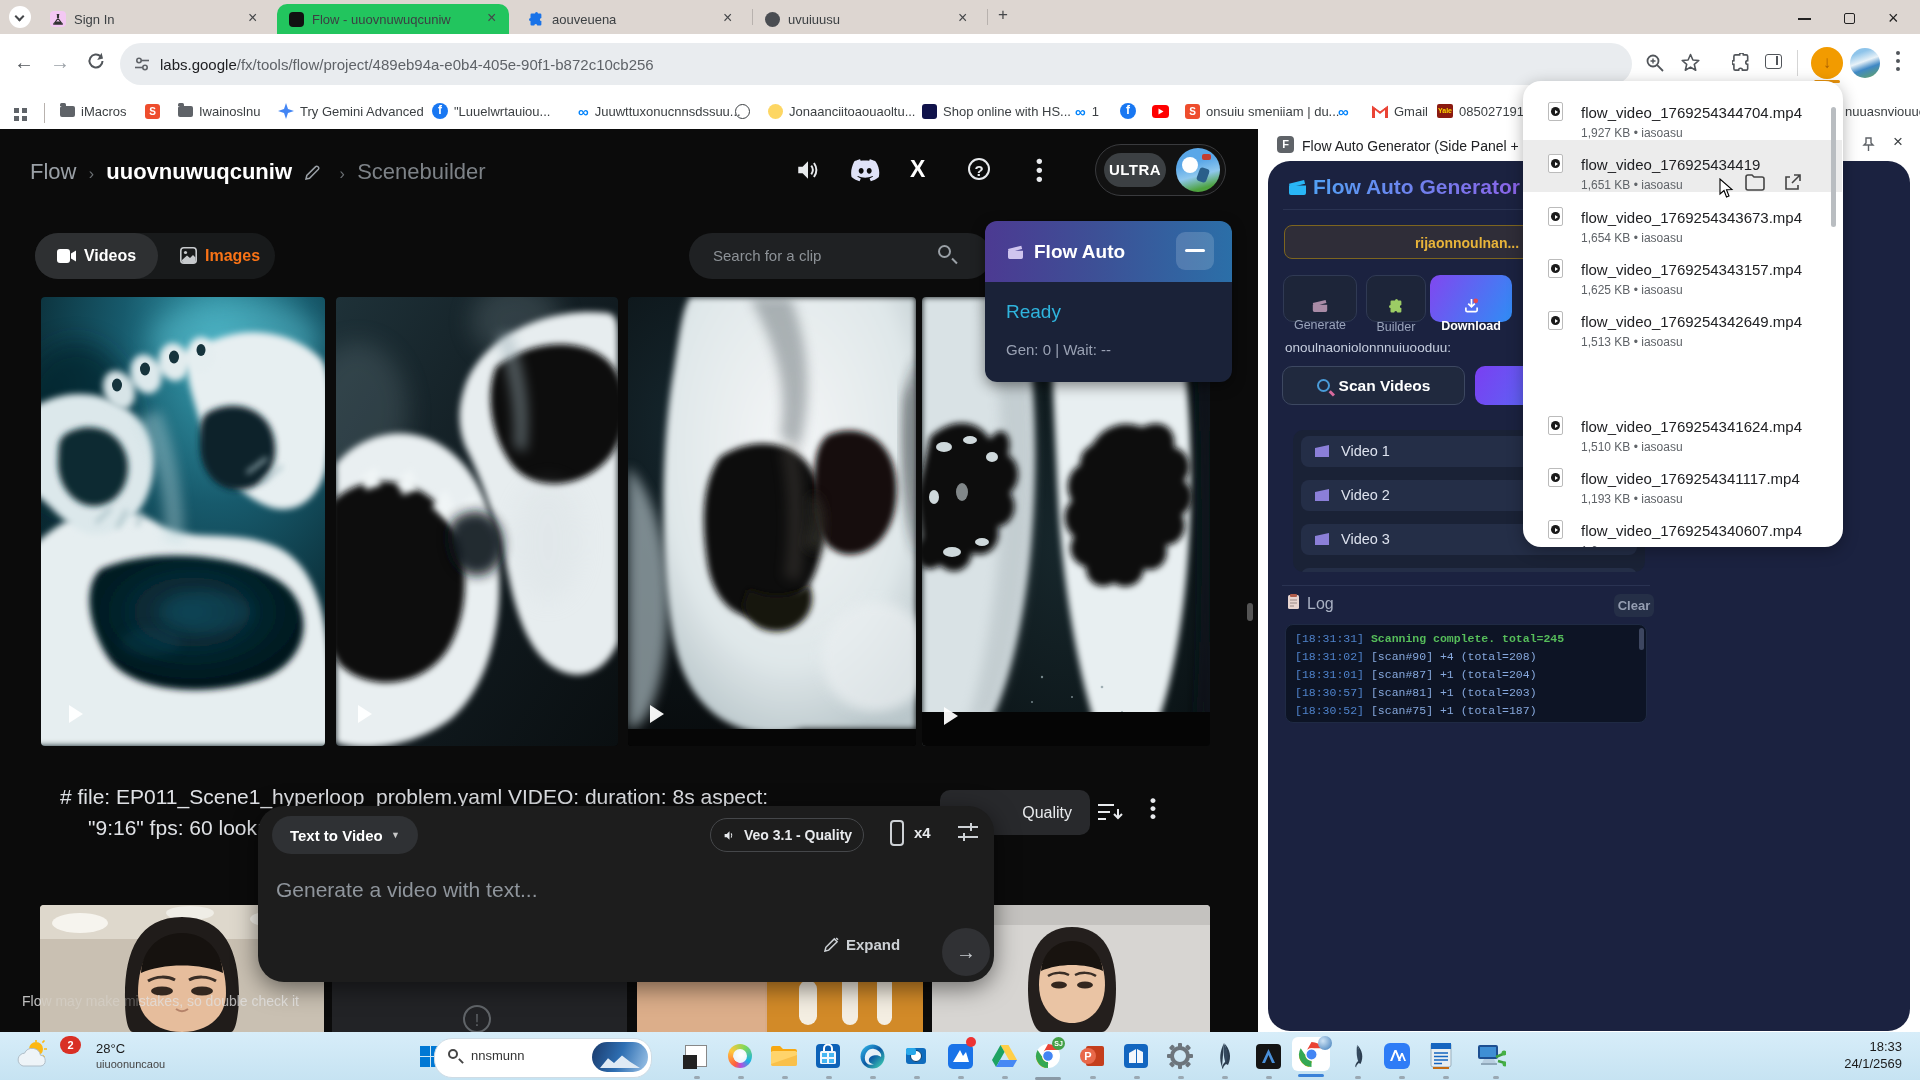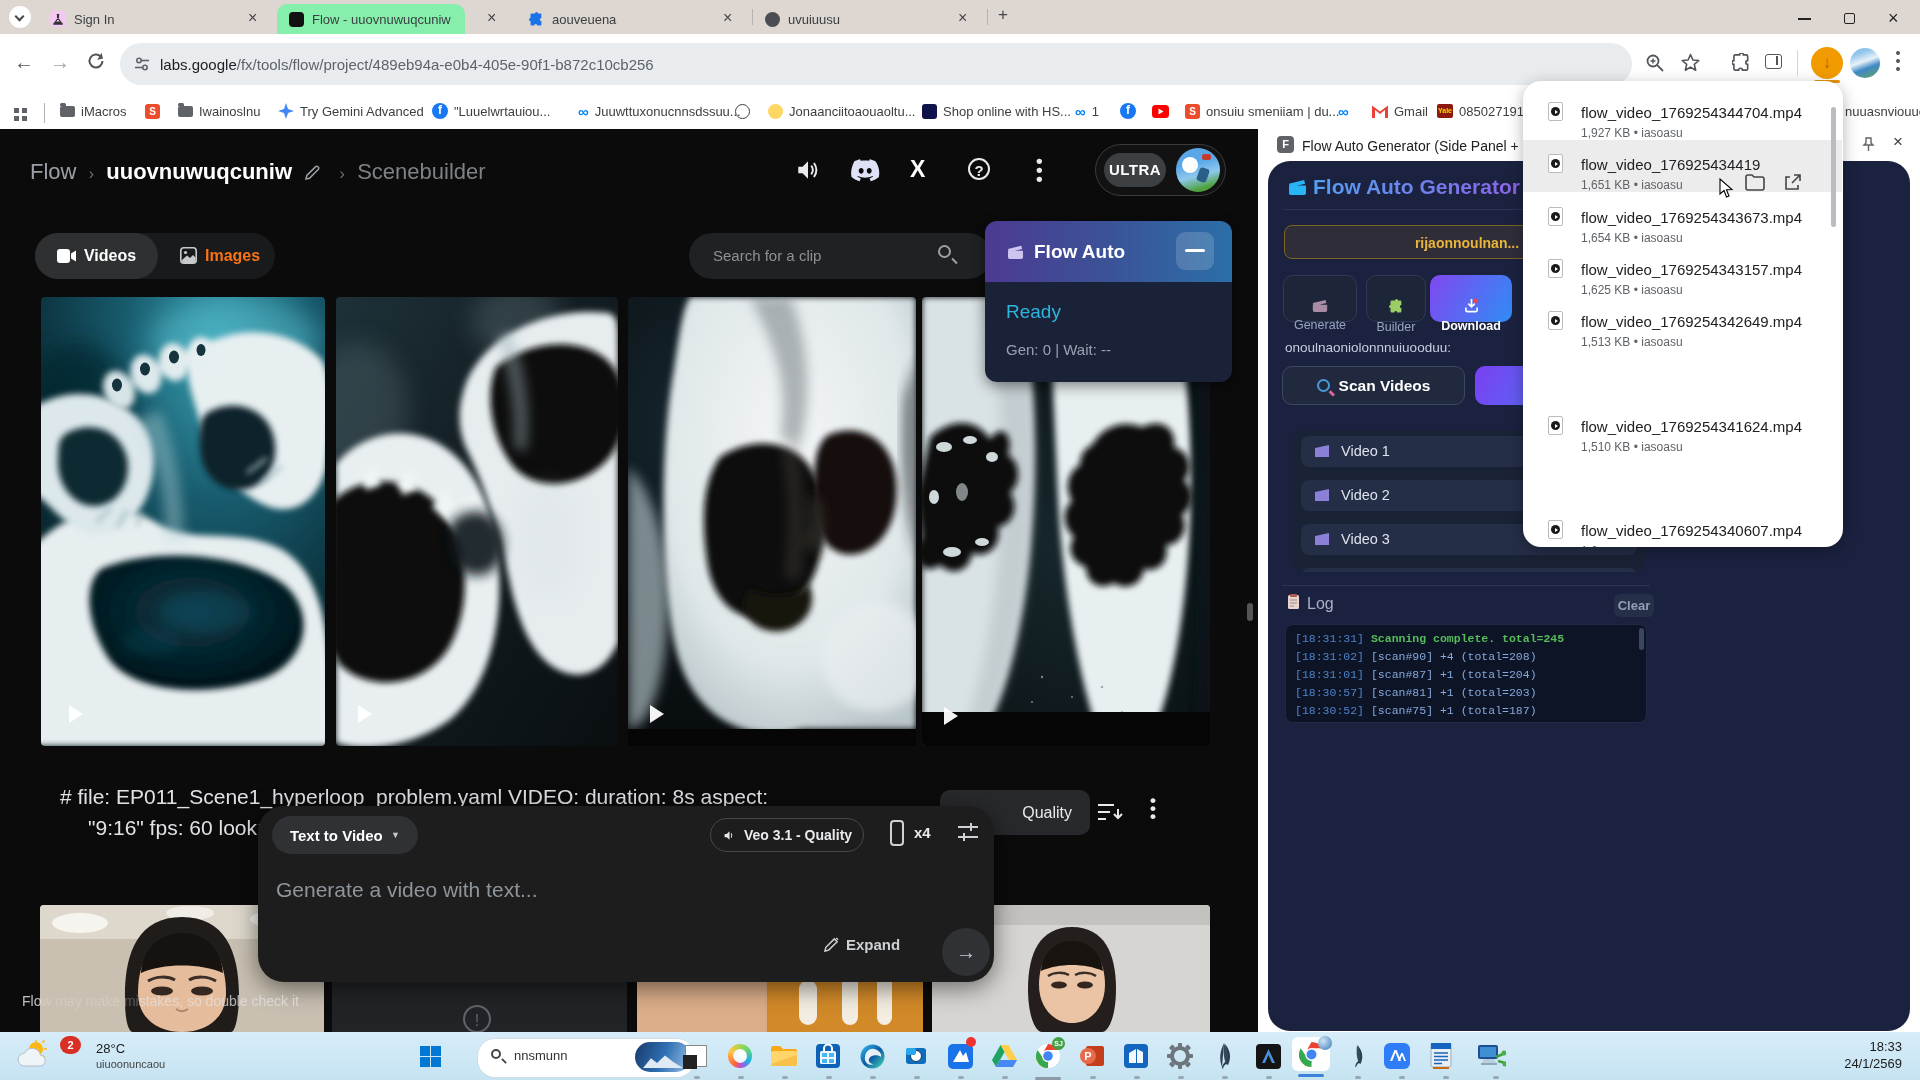--- a/index.html
+++ b/index.html
@@ -43,21 +43,21 @@
     </div>
   <div class="abs tab" style="left:38px;width:228px">
     <span style="display:inline-block;width:16px;height:16px;border-radius:4px;background:#f3c8f3;margin:0 8px 0 12px;position:relative">
         <svg width="10" height="11" viewBox="0 0 10 11" style="position:absolute;left:3px;top:2.5px">
           <path d="M3.5 0 H6.5 M4.5 0 V3.5 L8.5 9 a1 1 0 0 1 -.8 2 H2.3 a1 1 0 0 1 -.8 -2 L5.5 3.5 V0" stroke="#333" stroke-width="1.1" fill="none"></path>
           <path d="M2.5 7.5 H7.5 L8.5 9 a1 1 0 0 1 -.8 1.5 H2.3 a1 1 0 0 1 -.8 -1.5 Z" fill="#333"></path>
         </svg>
       </span>Sign In
     <span class="tabx" style="left:210px;top:5px">×</span>
   </div>
-  <div class="abs tab" style="left:277px;width:188px;background:#86efac">
+  <div class="abs tab" style="left:277px;width:232px;background:#22c55e">
     <span style="display:inline-block;width:15px;height:15px;border-radius:4px;background:#111;margin:0 8px 0 12px"></span>Flow - uuovnuwuqcuniw
     <span class="tabx" style="left:210px;top:5px">×</span>
   </div>
   <div class="abs tab" style="left:519px;width:230px">
     <svg class="ic" style="margin:0 8px 0 10px" width="15" height="15" viewBox="0 0 20 20">
         <path d="M8 2 a2 2 0 0 1 4 0 H15 a1.5 1.5 0 0 1 1.5 1.5 V8 a2 2 0 0 0 0 4 V16.5 A1.5 1.5 0 0 1 15 18 H11 a2 2 0 0 0 -4 0 H3.5 A1.5 1.5 0 0 1 2 16.5 V12 a2 2 0 0 1 0 -4 V3.5 A1.5 1.5 0 0 1 3.5 2 Z" fill="#1a73e8"></path>
       </svg>aouveuena
     <span class="tabx" style="left:204px;top:5px">×</span>
   </div>
   <div class="abs tsep" style="left:752px"></div>
@@ -536,20 +536,25 @@
   <div class="dlrow" style="top:225px">
       <span class="fic"></span>
       <div class="dlname">flow_video_1769254342649.mp4</div>
       <div class="dlsize">1,513 KB • iasoasu</div>
     </div>
   <div class="dlrow" style="top:330px">
       <span class="fic"></span>
       <div class="dlname">flow_video_1769254341624.mp4</div>
       <div class="dlsize">1,510 KB • iasoasu</div>
     </div>
+  <div class="dlrow" style="top:382px">
+      <span class="fic"></span>
+      <div class="dlname">flow_video_1769254341117.mp4</div>
+      <div class="dlsize">1,193 KB • iasoasu</div>
+    </div>
   <div class="dlrow" style="top:434px">
       <span class="fic"></span>
       <div class="dlname">flow_video_1769254340607.mp4</div>
       <div class="dlsize">1,6.. ..</div>
     </div>
 
   <svg class="abs" style="left:222px;top:93px" width="20" height="17" viewBox="0 0 20 17">
       <path d="M1 3 a2 2 0 0 1 2-2 H7 L9 3 H17 a2 2 0 0 1 2 2 V14 a2 2 0 0 1 -2 2 H3 a2 2 0 0 1 -2 -2 Z" fill="none" stroke="#444" stroke-width="1.6"></path>
     </svg>
   <svg class="abs" style="left:261px;top:93px" width="17" height="17" viewBox="0 0 17 17">
@@ -578,21 +583,21 @@
     </svg>
   <div class="abs" style="left:60px;top:4px;width:21px;height:18px;background:#d93025;border-radius:9px;color:#fff;font-size:11px;font-weight:bold;text-align:center;line-height:18px">2</div>
   <div class="abs" style="left:96px;top:9px;font-size:13px;color:#1b1b1b">28°C</div>
   <div class="abs" style="left:96px;top:26px;font-size:11px;color:#444">uiuoonuncaou</div>
   <svg class="abs" style="left:420px;top:14px" width="21" height="21" viewBox="0 0 21 21">
       <rect width="10" height="10" fill="#0078d4"></rect>
       <rect x="11" width="10" height="10" fill="#0078d4"></rect>
       <rect y="11" width="10" height="10" fill="#0078d4"></rect>
       <rect x="11" y="11" width="10" height="10" fill="#0078d4"></rect>
     </svg>
-  <div class="abs" style="left:477px;top:6px;width:218px;height:40px;background:#fff;border:1px solid #cfdce5;border-radius:18px">
+  <div class="abs" style="left:434px;top:6px;width:218px;height:40px;background:#fff;border:1px solid #cfdce5;border-radius:18px">
     <span style="position:absolute;left:13px;top:10px;width:10px;height:10px;border:2px solid #454545;border-radius:50%"></span>
       <span style="position:absolute;left:23px;top:21px;width:6px;height:2px;background:#454545;transform:rotate(45deg)"></span>
     <span style="position:absolute;left:36px;top:9px;font-size:13px;color:#333">nnsmunn</span>
     <span style="position:absolute;right:3px;top:3px;width:56px;height:30px;border-radius:15px;background:linear-gradient(110deg,#1a3a6b,#2e6fb3 50%,#9fc5e8);overflow:hidden">
         <i style="position:absolute;left:8px;top:12px;width:40px;height:14px;background:#dfeaf4;clip-path:polygon(0 100%,20% 30%,35% 65%,55% 10%,75% 55%,100% 100%)"></i>
       </span>
   </div>
   <div class="tbi" style="left:679px">
       <span style="width:22px;height:22px;background:#fff;border:1px solid #888;display:inline-block;position:relative">
         <i style="position:absolute;left:-3px;bottom:-3px;width:14px;height:14px;background:#222"></i>

